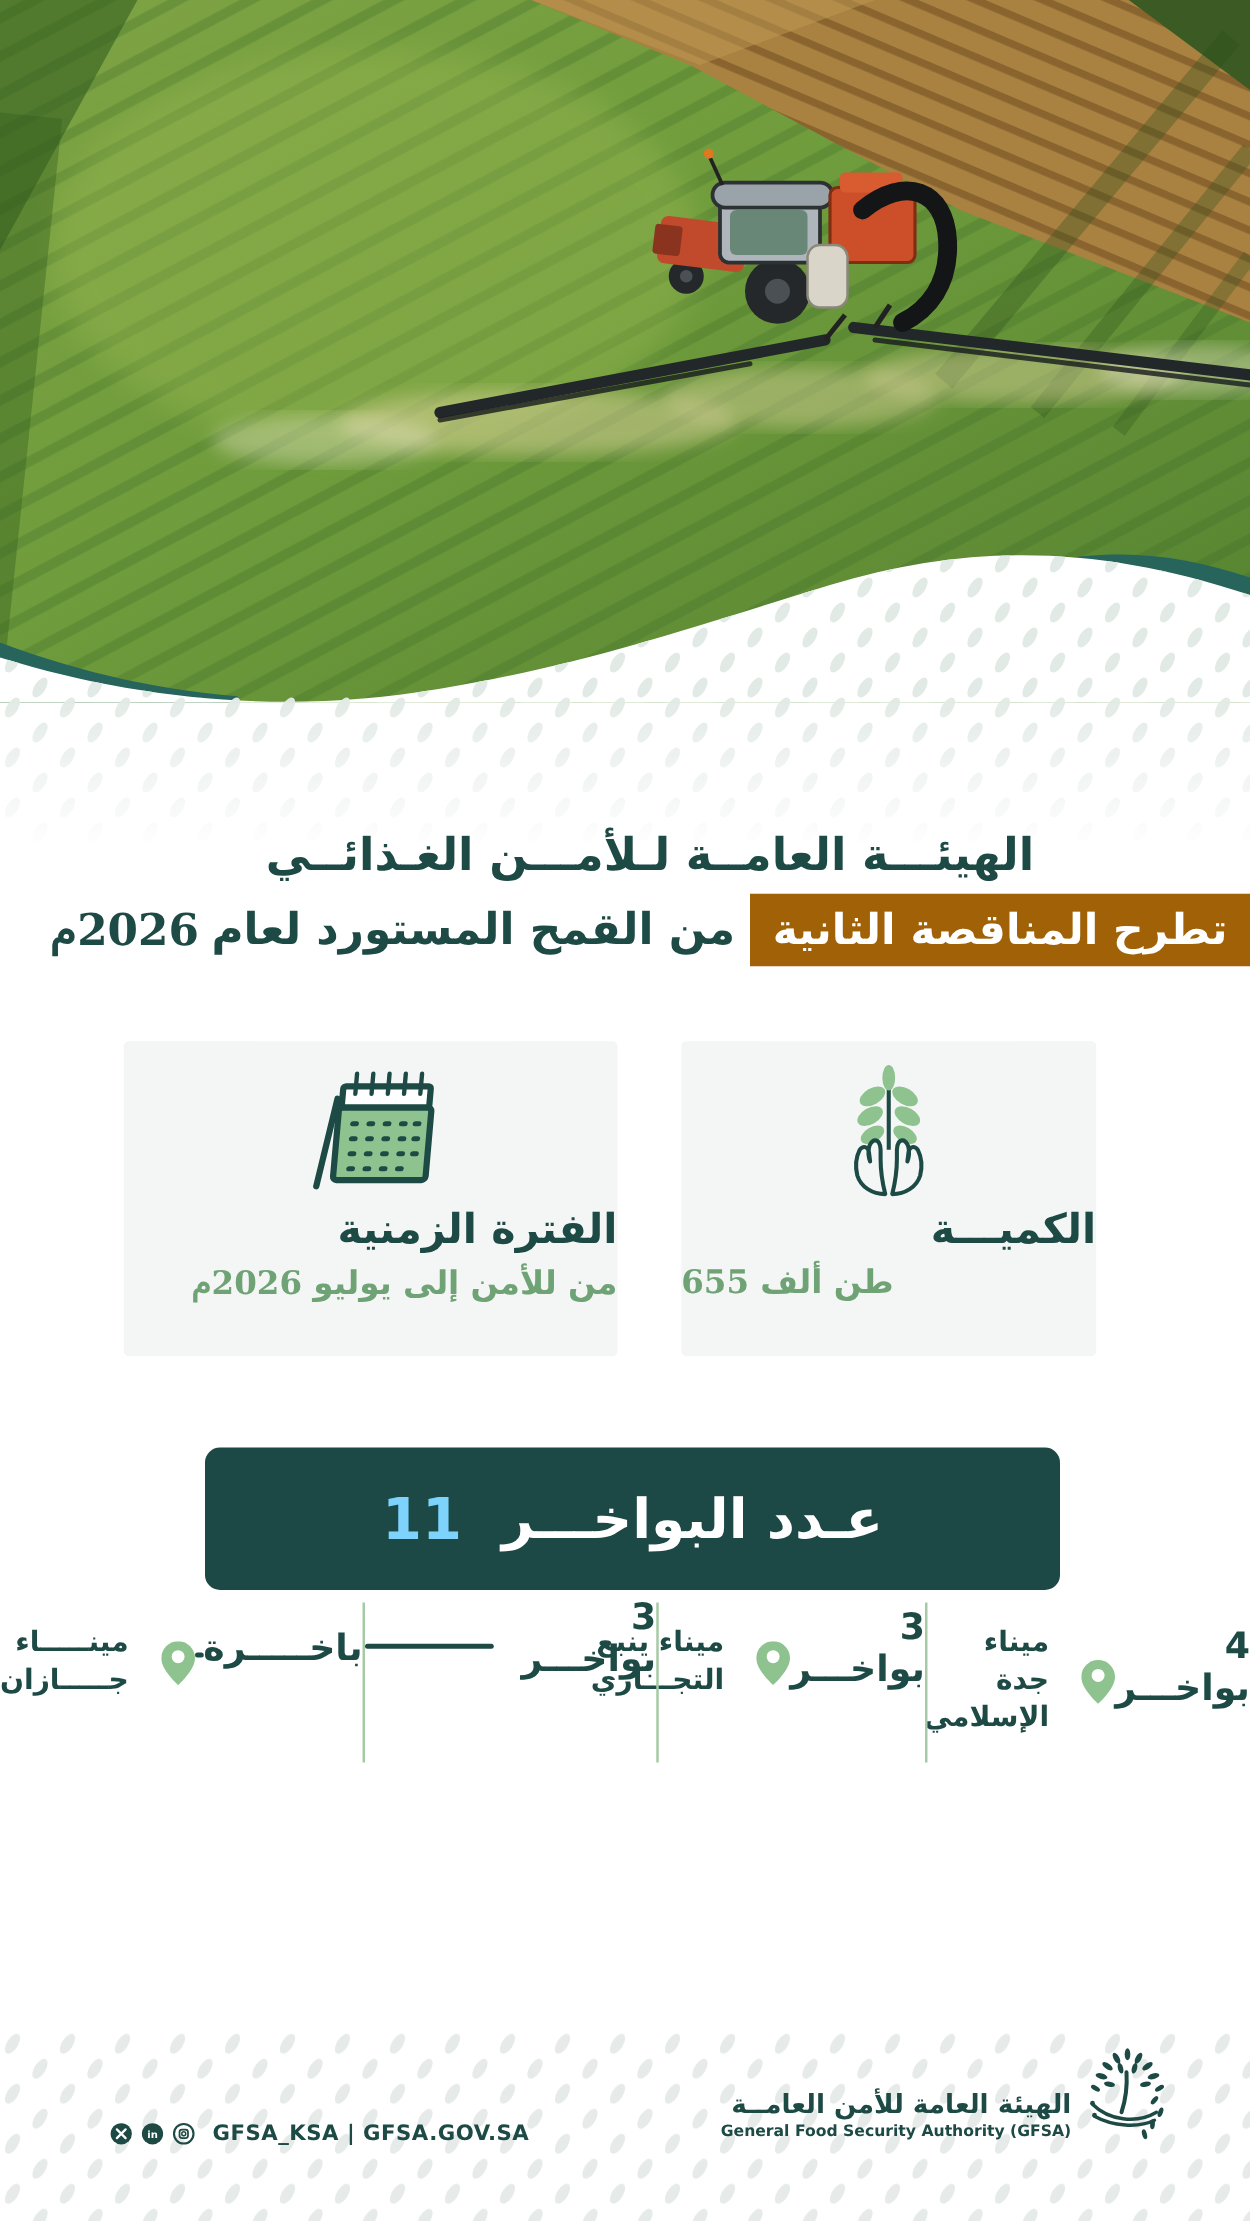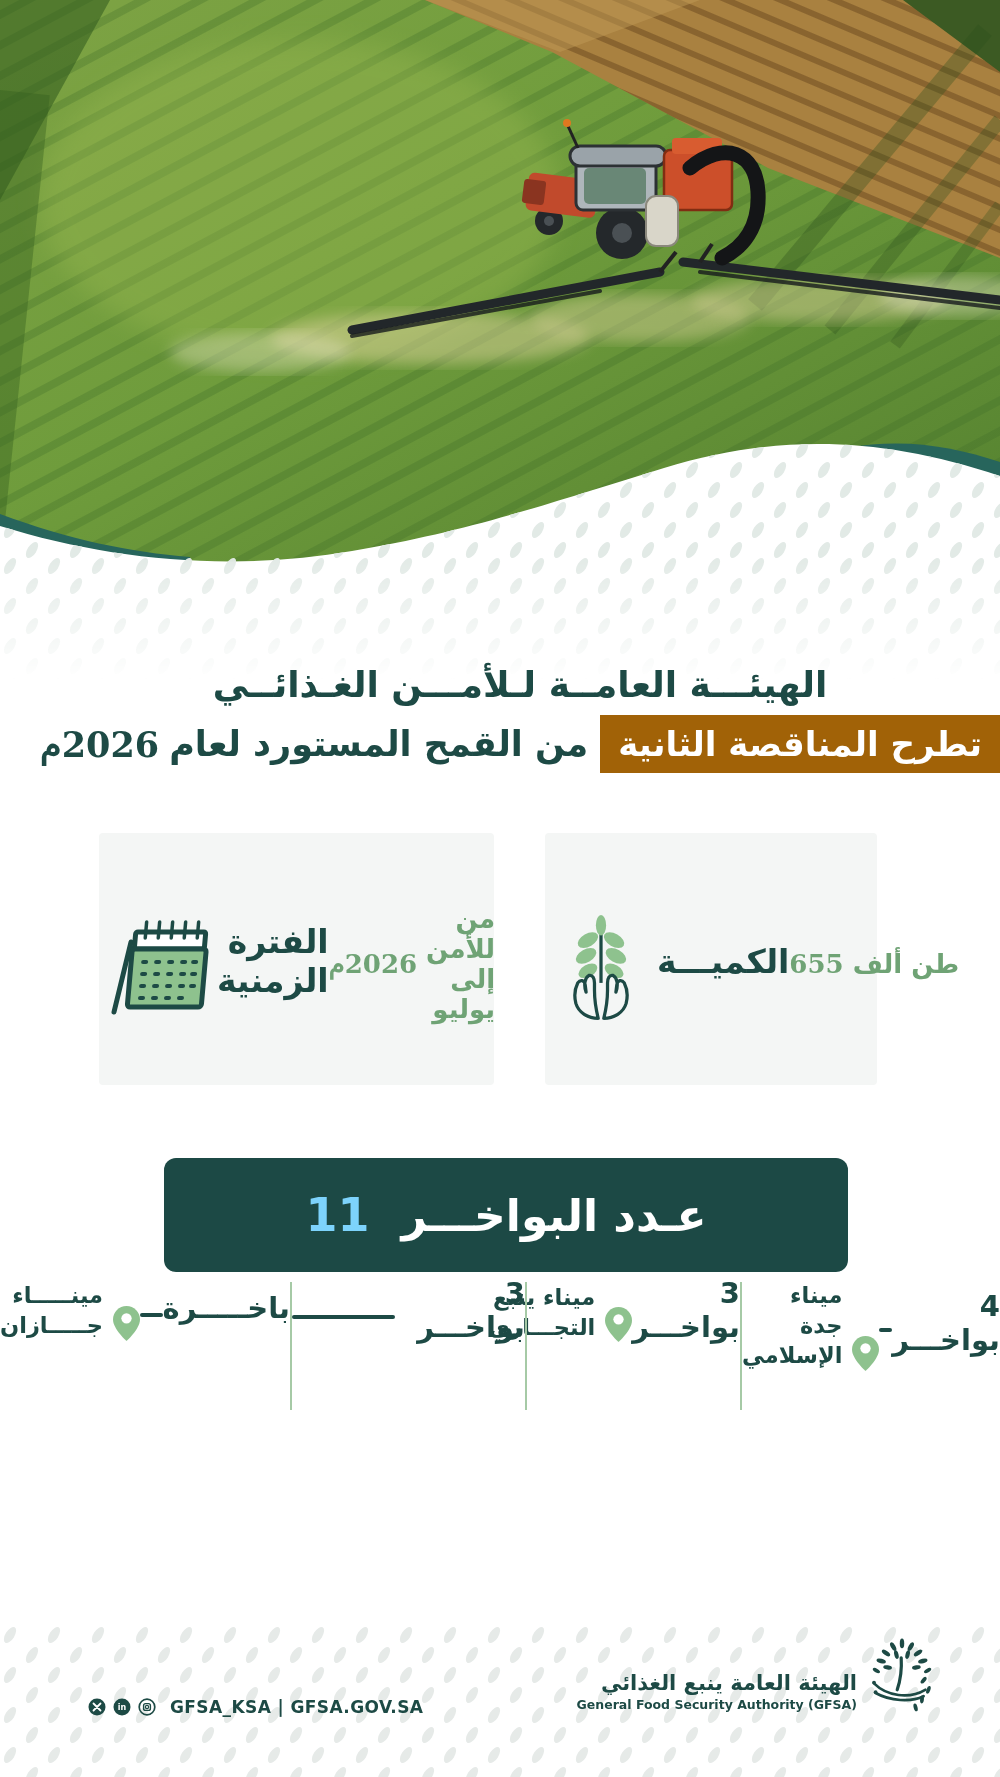--- a/index.html
+++ b/index.html
@@ -14,42 +14,42 @@
   .headline{position:absolute;top:664px;left:0;width:1000px;text-align:center;direction:rtl;padding-left:20px;}
   .hl-1{font-size:36px;font-weight:bold;color:#1d4a45;letter-spacing:0;}
   .hl-2{margin-top:10px;display:flex;justify-content:center;align-items:stretch;gap:12px;direction:rtl;}
   .hl-box{background:#a16207;color:#ffffff;font-size:34px;font-weight:bold;
           padding:9px 18px;display:flex;align-items:center;}
   .hl-rest{color:#1d4a45;font-size:35px;font-weight:bold;display:flex;align-items:center;gap:10px;direction:rtl;}
   .serif{font-family:"DejaVu Serif",serif;}
 
   
   .card{position:absolute;top:833px;height:252px;background:#f4f6f5;border-radius:4px;
-        display:flex;align-items:center;}
+        display:flex;flex-direction:column;}
   .card-quantity{left:545px;width:332px;}
   .card-period{left:99px;width:395px;}
   .card-icon{margin-top:18px;height:108px;display:flex;align-items:center;justify-content:center;}
   .card-title{font-size:33px;font-weight:bold;color:#1d4a45;margin-top:4px;direction:rtl;}
   .card-value{margin-top:9px;font-size:26px;font-weight:bold;color:#6fa375;display:flex;gap:9px;align-items:center;}
   .card-value.rtl{direction:rtl;}
 
   
   .banner{position:absolute;left:164px;top:1158px;width:684px;height:114px;background:#1c4945;
           border-radius:12px;display:flex;align-items:center;justify-content:center;gap:32px;direction:rtl;}
   .banner-label{color:#ffffff;font-size:44px;font-weight:bold;}
   .banner-count{color:#7dd3fc;font-size:46px;font-weight:bold;}
 
   
   .ports{position:absolute;top:1276px;left:0;width:1000px;display:flex;direction:rtl;align-items:flex-start;}
   .port-col{display:flex;flex-direction:row;align-items:center;}
   .pc1{width:258px;} .pc2{width:213px;} .pc3{width:233px;} .pc4{width:290px;}
   .port-divider{width:2px;height:128px;background:#a6caa6;margin-top:6px;}
   .port-ships{font-size:29px;font-weight:bold;color:#1d4a45;direction:rtl;}
   .port-underline{width:110px;height:4px;background:#1d4a45;border-radius:2px;margin-top:13px;}
-  .port-loc{margin-top:5px;direction:rtl;display:flex;gap:10px;align-items:flex-end;}
+  .port-loc{margin-top:24px;direction:rtl;display:flex;gap:26px;align-items:center;}
   .port-name{font-size:22.5px;font-weight:bold;color:#1d4a45;white-space:pre-line;
              text-align:right;line-height:1.33;}
   .pin-wrap{margin-top:2px;}
 
   
   .footer{position:absolute;top:1625px;left:0;width:1000px;height:152px;}
   .footer-left{position:absolute;left:88px;top:72px;display:flex;align-items:center;gap:7px;text-align:right;}
   .footer-handle{font-size:17px;font-weight:bold;color:#1d4a45;letter-spacing:.4px;margin-left:7px;}
   .footer-logo{position:absolute;right:62px;top:12px;display:flex;align-items:flex-end;gap:9px;}
   .logo-text{text-align:right;margin-bottom:5px;}
@@ -346,21 +346,21 @@
           <circle cx="9" cy="9" r="7.8" fill="none" stroke="#1d4a45" stroke-width="1.7"></circle>
           <rect x="5.6" y="5.6" width="6.8" height="6.8" rx="2" fill="none" stroke="#1d4a45" stroke-width="1.4"></rect>
           <circle cx="9" cy="9" r="1.6" fill="none" stroke="#1d4a45" stroke-width="1.2"></circle>
         </svg>
     </span>
     <span class="footer-handle">GFSA_KSA | GFSA.GOV.SA</span>
   </div>
 
   <div class="footer-logo">
     <div class="logo-text">
-      <div class="logo-ar">الهيئة العامة ينبع الغذائي</div>
+      <div class="logo-ar">الهيئة العامة للأمن العامــة</div>
       <div class="logo-en">General Food Security Authority (GFSA)</div>
     </div>
     <span>
       <svg width="72" height="80" viewBox="0 0 90 100" fill="#1d4a45">
 
         <g>
           <ellipse cx="45" cy="8" rx="2.8" ry="6"></ellipse>
           <ellipse cx="34" cy="12" rx="2.8" ry="6" transform="rotate(-30 34 12)"></ellipse>
           <ellipse cx="56" cy="12" rx="2.8" ry="6" transform="rotate(30 56 12)"></ellipse>
           <ellipse cx="25" cy="20" rx="2.8" ry="6" transform="rotate(-55 25 20)"></ellipse>

